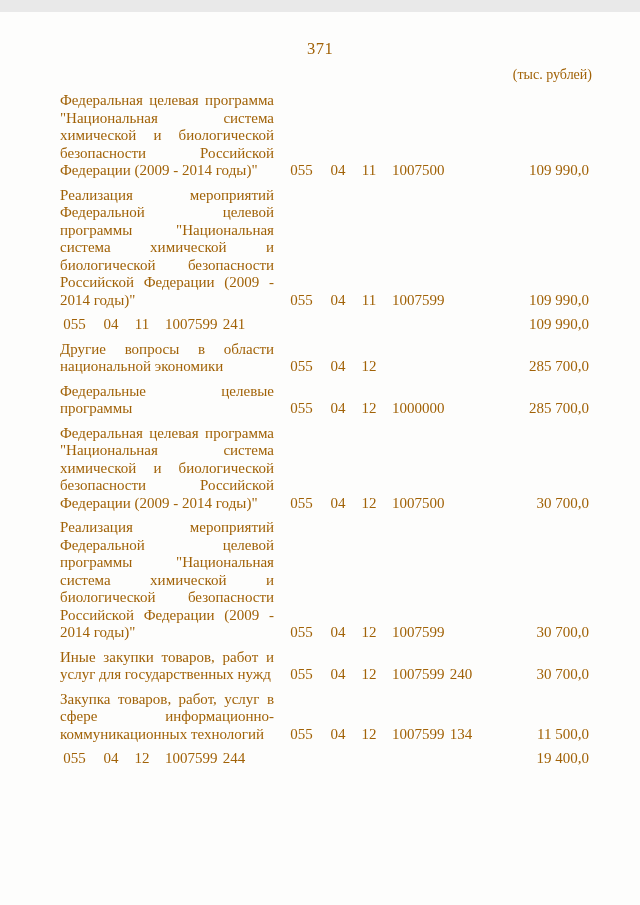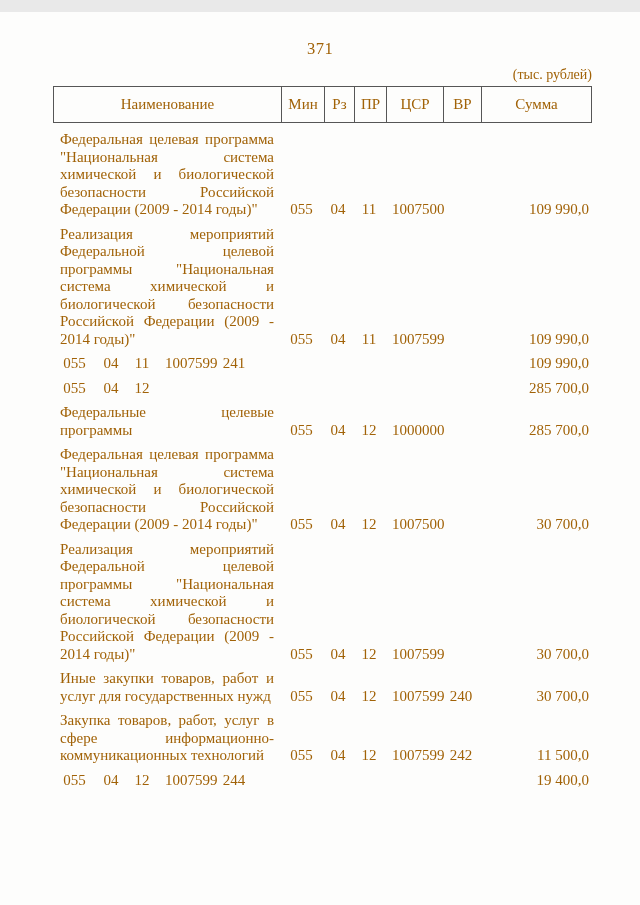--- a/index.html
+++ b/index.html
@@ -99,29 +99,20 @@
 </head>
 <body>
 
 <div class="page">
   <div class="page-number">371</div>
 
   <div class="content">
     <div class="units-note">(тыс. рублей)</div>
 
     <div class="budget-table">
-      <div class="thead">
-        <div class="th col-name">Наименование</div>
-        <div class="th col-min">Мин</div>
-        <div class="th col-rz">Рз</div>
-        <div class="th col-pr">ПР</div>
-        <div class="th col-csr">ЦСР</div>
-        <div class="th col-vr">ВР</div>
-        <div class="th col-summa">Сумма</div>
-      </div>
       <div class="tbody" id="tbody">
   <div class="trow">
     <div class="td col-name">Федеральная целевая программа "Национальная система химической и биологической безопасности Российской Федерации (2009 - 2014 годы)"</div>
     <div class="td col-min">055</div>
     <div class="td col-rz">04</div>
     <div class="td col-pr">11</div>
     <div class="td col-csr">1007500</div>
     <div class="td col-vr"></div>
     <div class="td col-summa">109 990,0</div>
   </div>
@@ -139,20 +130,21 @@
   <div class="trow">
     <div class="td col-min">055</div>
     <div class="td col-rz">04</div>
     <div class="td col-pr">11</div>
     <div class="td col-csr">1007599</div>
     <div class="td col-vr">241</div>
     <div class="td col-summa">109 990,0</div>
   </div>
 
   <div class="trow">
+    <div class="td col-name">Другие вопросы в области национальной экономики</div>
     <div class="td col-min">055</div>
     <div class="td col-rz">04</div>
     <div class="td col-pr">12</div>
     <div class="td col-csr"></div>
     <div class="td col-vr"></div>
     <div class="td col-summa">285 700,0</div>
   </div>
 
   <div class="trow">
     <div class="td col-name">Федеральные целевые программы</div>
@@ -193,21 +185,21 @@
     <div class="td col-vr">240</div>
     <div class="td col-summa">30 700,0</div>
   </div>
 
   <div class="trow">
     <div class="td col-name">Закупка товаров, работ, услуг в сфере информационно-коммуникационных технологий</div>
     <div class="td col-min">055</div>
     <div class="td col-rz">04</div>
     <div class="td col-pr">12</div>
     <div class="td col-csr">1007599</div>
-    <div class="td col-vr">242</div>
+    <div class="td col-vr">134</div>
     <div class="td col-summa">11 500,0</div>
   </div>
 
   <div class="trow">
     <div class="td col-min">055</div>
     <div class="td col-rz">04</div>
     <div class="td col-pr">12</div>
     <div class="td col-csr">1007599</div>
     <div class="td col-vr">244</div>
     <div class="td col-summa">19 400,0</div>

